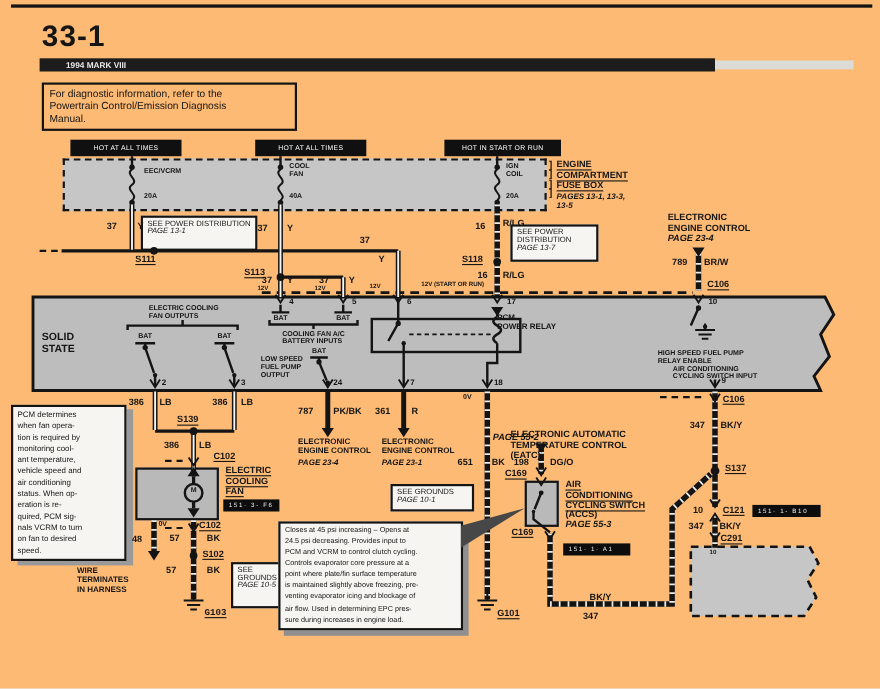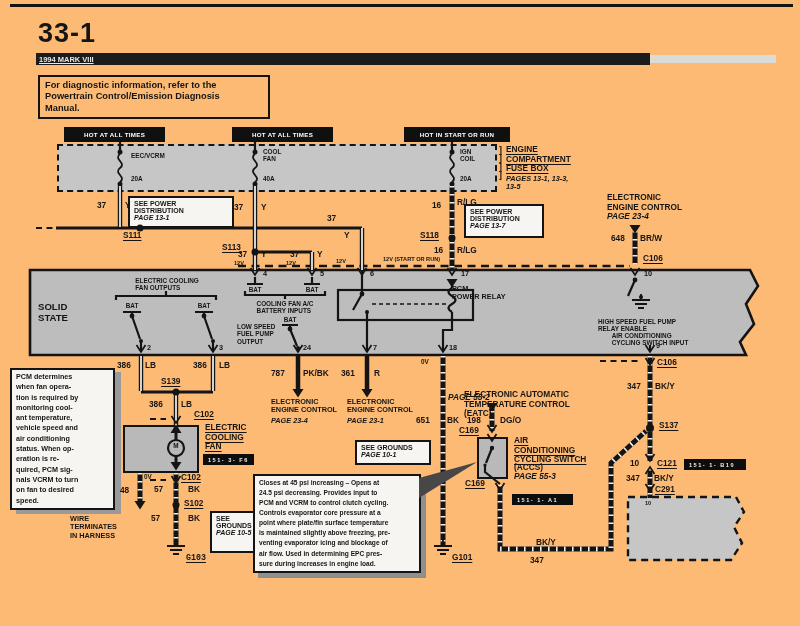--- a/index.html
+++ b/index.html
@@ -6,21 +6,21 @@
   #page{position:relative;width:800px;height:626px;background:#fdba74;overflow:hidden;
         font-family:"Liberation Sans",sans-serif;color:#151515;}
   
   .lbl{position:absolute;font-weight:bold;color:#151515;white-space:pre-line;line-height:1.16;}
   .t5{font-size:5.6px}.t6{font-size:6.4px}.t7{font-size:7.3px}.t8{font-size:8.3px}.t9{font-size:9.6px}
   .i{font-style:italic}
   .u{text-decoration:underline;text-underline-offset:1.5px}
   .c{transform:translateX(-50%)}
   .brk{line-height:.92;font-size:9px}
   
-  .box{position:absolute;box-sizing:border-box;font-weight:bold;}
+  .box{position:absolute;box-sizing:border-box;font-weight:normal;}
   .outline{border:2px solid #141414;padding:3px 5px;}
   .callout{border:2px solid #141414;background:#f6f5f1;padding:2px 4px;font-size:7px;}
   .f9 .bt{font-size:9.3px;line-height:1.22}
   .f66{font-size:6.6px}.f66 .bt{line-height:1.53}
   .f72{font-size:7.2px}.f72 .bt{line-height:1.43}
   .shadow{box-shadow:5px 5px 0 0 #8f8f8f;}
   .shadow2{box-shadow:6px 4px 0 0 #9a9a9a;}
   .hotbox{background:#101010;color:#fff;display:flex;align-items:center;justify-content:center;
           font-size:6.2px;letter-spacing:.3px;}
   .grayd{background:#c6c6c6;border:2.5px dashed #141414;}
@@ -28,21 +28,21 @@
   .refbar{background:#0d0d0d;color:#efefef;display:flex;align-items:center;padding-left:5px;
           font-size:5.6px;letter-spacing:1.5px;}
   .chip{background:#1a1a1a;color:#eee;font-size:5px;line-height:1.15;padding:1px 2px;}
   .bt{white-space:pre-line;display:block;}
   .bt2{white-space:pre-line;display:block;font-style:italic;}
   
   #toprule{position:absolute;left:10px;top:4px;width:783px;height:3px;background:#141414;}
   #title-row{position:absolute;left:38px;top:18px;display:flex;gap:28px;
              font-size:27px;font-weight:bold;letter-spacing:1px;}
   #modelbar{position:absolute;left:36px;top:53px;width:614px;height:12px;background:#1c1c1c;
-            color:#e8e8e8;font-size:7.5px;font-weight:bold;display:flex;align-items:center;padding-left:3px;box-sizing:border-box;text-decoration:underline;}
+            color:#e8e8e8;font-size:7.5px;font-weight:bold;display:flex;align-items:center;padding-left:24px;box-sizing:border-box;}
   #modelstreak{position:absolute;left:650px;top:55px;width:126px;height:8px;background:#dbdbd8;}
   
   svg{position:absolute;left:0;top:0;}
   .ln{stroke:#141414;stroke-width:2.2;fill:none}
   .ln3{stroke:#141414;stroke-width:3;fill:none}
   .wo-b{stroke:#141414;stroke-width:4.4;fill:none}
   .wo-w{stroke:#f6f5f1;stroke-width:1.7;fill:none}
   .wh-b{stroke:#141414;stroke-width:5;fill:none}
   .wh-w{stroke:#ededea;stroke-width:5;fill:none;stroke-dasharray:1.6 6.4}
   .wt{stroke:#141414;stroke-width:4.5;fill:none}
@@ -298,21 +298,21 @@
       <div class="lbl t5" style="left: 336px; top: 258px;">12V</div>
       <div class="lbl t5" style="left: 383px; top: 256px;">12V (START OR RUN)</div>
       <div class="lbl t8" style="left: 432px; top: 201px;">16</div>
       <div class="lbl t8" style="left: 457px; top: 198px;">R/LG</div>
       <div class="lbl t8 u" style="left: 420px; top: 231px;">S118</div>
       <div class="lbl t8" style="left: 434px; top: 246px;">16</div>
       <div class="lbl t8" style="left: 457px; top: 246px;">R/LG</div>
       <div class="lbl t8" style="left: 607px; top: 193px;">ELECTRONIC
 ENGINE CONTROL</div>
       <div class="lbl t8 i" style="left: 607px; top: 212px;">PAGE 23-4</div>
-      <div class="lbl t8" style="left: 611px; top: 234px;">648</div>
+      <div class="lbl t8" style="left: 611px; top: 234px;">789</div>
       <div class="lbl t8" style="left: 640px; top: 234px;">BR/W</div>
       <div class="lbl t8 u" style="left: 643px; top: 254px;">C106</div>
       <div class="lbl t7" style="left: 263px; top: 270px;">4</div>
       <div class="lbl t7" style="left: 320px; top: 270px;">5</div>
       <div class="lbl t7" style="left: 370px; top: 270px;">6</div>
       <div class="lbl t7" style="left: 461px; top: 270px;">17</div>
       <div class="lbl t7" style="left: 644px; top: 270px;">10</div>
       <div class="lbl t9" style="left: 38px; top: 301px;">SOLID
 STATE</div>
       <div class="lbl t6 c" style="left: 167px; top: 277px;">ELECTRIC COOLING

